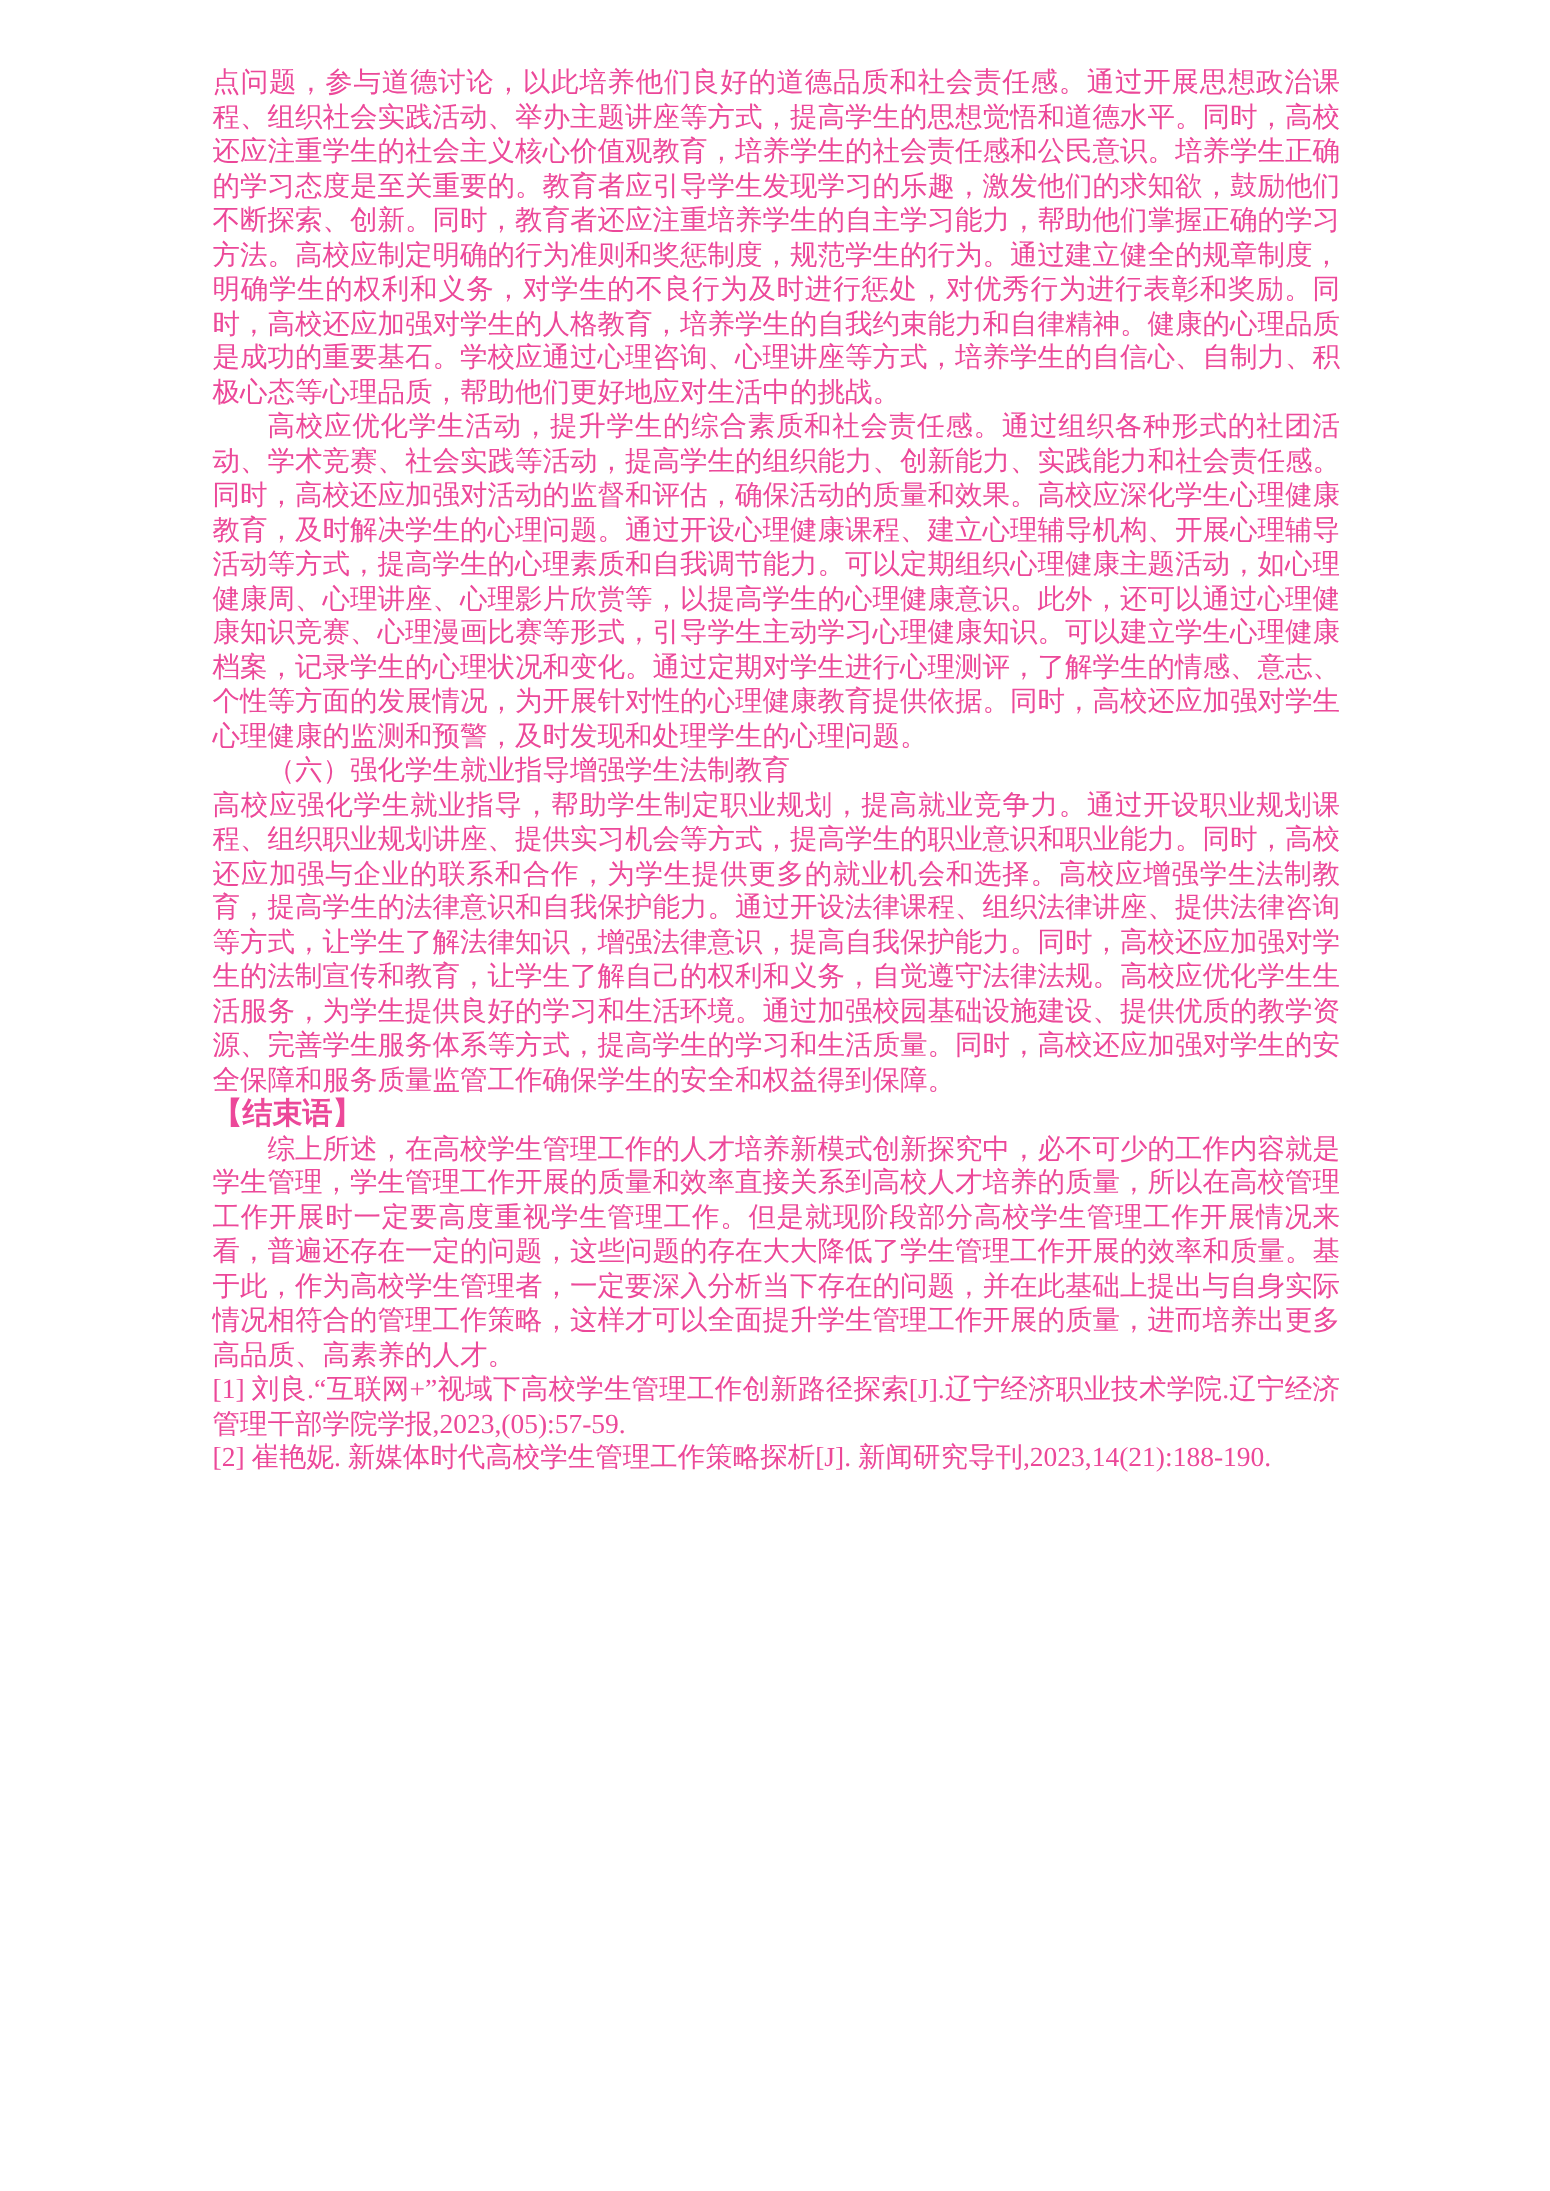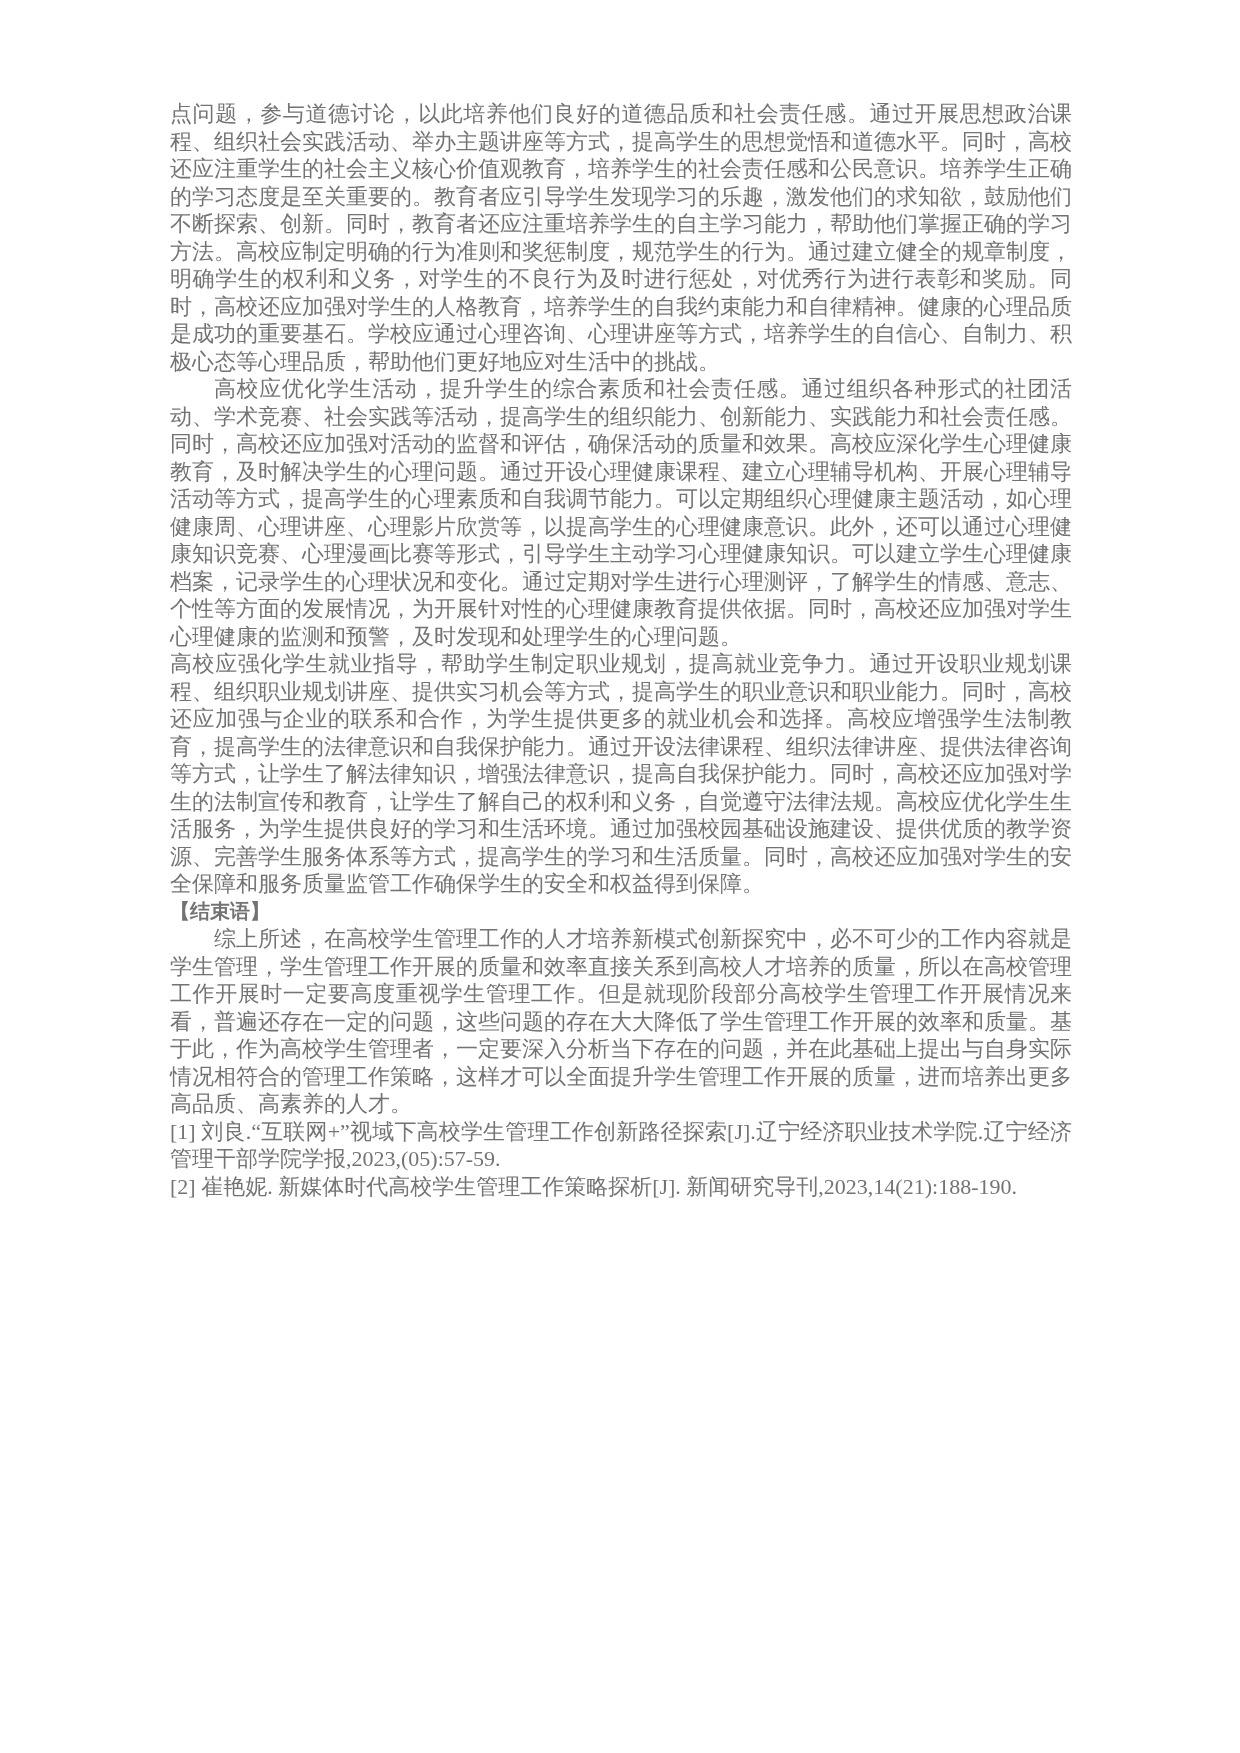--- a/index.html
+++ b/index.html
@@ -7,59 +7,60 @@
     padding: 0;
     background: #ffffff;
   }
   .page {
     position: relative;
     width: 1240px;
     height: 1753px;
     margin: 0 auto;
     background: #ffffff;
     box-sizing: border-box;
-    padding: 100px 168px 0 170px;
+    padding: 52px 168px 0 170px;
     font-family: "Liberation Serif", "DejaVu Serif", serif;
     font-size: 22px;
     line-height: 27.5px;
-    color: #737373;
+    color: #ec4899;
     overflow: hidden;
   }
   .para {
     margin: 0;
     text-align: justify;
     word-break: break-all;
   }
   .indent2 {
     text-indent: 2em;
   }
   .section-heading {
     margin: 0;
     font-family: "Liberation Sans", "DejaVu Sans", sans-serif;
     font-weight: 700;
-    font-size: 20px;
+    font-size: 24px;
     line-height: 27.5px;
     text-align: left;
   }
   .reference {
     margin: 0;
     text-align: justify;
     word-break: break-all;
   }
 </style>
 </head>
 <body>
 
 <div class="page">
 
   <p class="para">点问题，参与道德讨论，以此培养他们良好的道德品质和社会责任感。通过开展思想政治课程、组织社会实践活动、举办主题讲座等方式，提高学生的思想觉悟和道德水平。同时，高校还应注重学生的社会主义核心价值观教育，培养学生的社会责任感和公民意识。培养学生正确的学习态度是至关重要的。教育者应引导学生发现学习的乐趣，激发他们的求知欲，鼓励他们不断探索、创新。同时，教育者还应注重培养学生的自主学习能力，帮助他们掌握正确的学习方法。高校应制定明确的行为准则和奖惩制度，规范学生的行为。通过建立健全的规章制度，明确学生的权利和义务，对学生的不良行为及时进行惩处，对优秀行为进行表彰和奖励。同时，高校还应加强对学生的人格教育，培养学生的自我约束能力和自律精神。健康的心理品质是成功的重要基石。学校应通过心理咨询、心理讲座等方式，培养学生的自信心、自制力、积极心态等心理品质，帮助他们更好地应对生活中的挑战。</p>
 
 
   <p class="para indent2">高校应优化学生活动，提升学生的综合素质和社会责任感。通过组织各种形式的社团活动、学术竞赛、社会实践等活动，提高学生的组织能力、创新能力、实践能力和社会责任感。同时，高校还应加强对活动的监督和评估，确保活动的质量和效果。高校应深化学生心理健康教育，及时解决学生的心理问题。通过开设心理健康课程、建立心理辅导机构、开展心理辅导活动等方式，提高学生的心理素质和自我调节能力。可以定期组织心理健康主题活动，如心理健康周、心理讲座、心理影片欣赏等，以提高学生的心理健康意识。此外，还可以通过心理健康知识竞赛、心理漫画比赛等形式，引导学生主动学习心理健康知识。可以建立学生心理健康档案，记录学生的心理状况和变化。通过定期对学生进行心理测评，了解学生的情感、意志、个性等方面的发展情况，为开展针对性的心理健康教育提供依据。同时，高校还应加强对学生心理健康的监测和预警，及时发现和处理学生的心理问题。</p>
 
+  <p class="para indent2">（六）强化学生就业指导增强学生法制教育</p>
 
   <p class="para">高校应强化学生就业指导，帮助学生制定职业规划，提高就业竞争力。通过开设职业规划课程、组织职业规划讲座、提供实习机会等方式，提高学生的职业意识和职业能力。同时，高校还应加强与企业的联系和合作，为学生提供更多的就业机会和选择。高校应增强学生法制教育，提高学生的法律意识和自我保护能力。通过开设法律课程、组织法律讲座、提供法律咨询等方式，让学生了解法律知识，增强法律意识，提高自我保护能力。同时，高校还应加强对学生的法制宣传和教育，让学生了解自己的权利和义务，自觉遵守法律法规。高校应优化学生生活服务，为学生提供良好的学习和生活环境。通过加强校园基础设施建设、提供优质的教学资源、完善学生服务体系等方式，提高学生的学习和生活质量。同时，高校还应加强对学生的安全保障和服务质量监管工作确保学生的安全和权益得到保障。</p>
 
   <h2 class="section-heading">【结束语】</h2>
 
   <p class="para indent2">综上所述，在高校学生管理工作的人才培养新模式创新探究中，必不可少的工作内容就是学生管理，学生管理工作开展的质量和效率直接关系到高校人才培养的质量，所以在高校管理工作开展时一定要高度重视学生管理工作。但是就现阶段部分高校学生管理工作开展情况来看，普遍还存在一定的问题，这些问题的存在大大降低了学生管理工作开展的效率和质量。基于此，作为高校学生管理者，一定要深入分析当下存在的问题，并在此基础上提出与自身实际情况相符合的管理工作策略，这样才可以全面提升学生管理工作开展的质量，进而培养出更多高品质、高素养的人才。</p>
 
 
   <p class="reference">[1] 刘良.“互联网+”视域下高校学生管理工作创新路径探索[J].辽宁经济职业技术学院.辽宁经济管理干部学院学报,2023,(05):57-59.</p>
 

